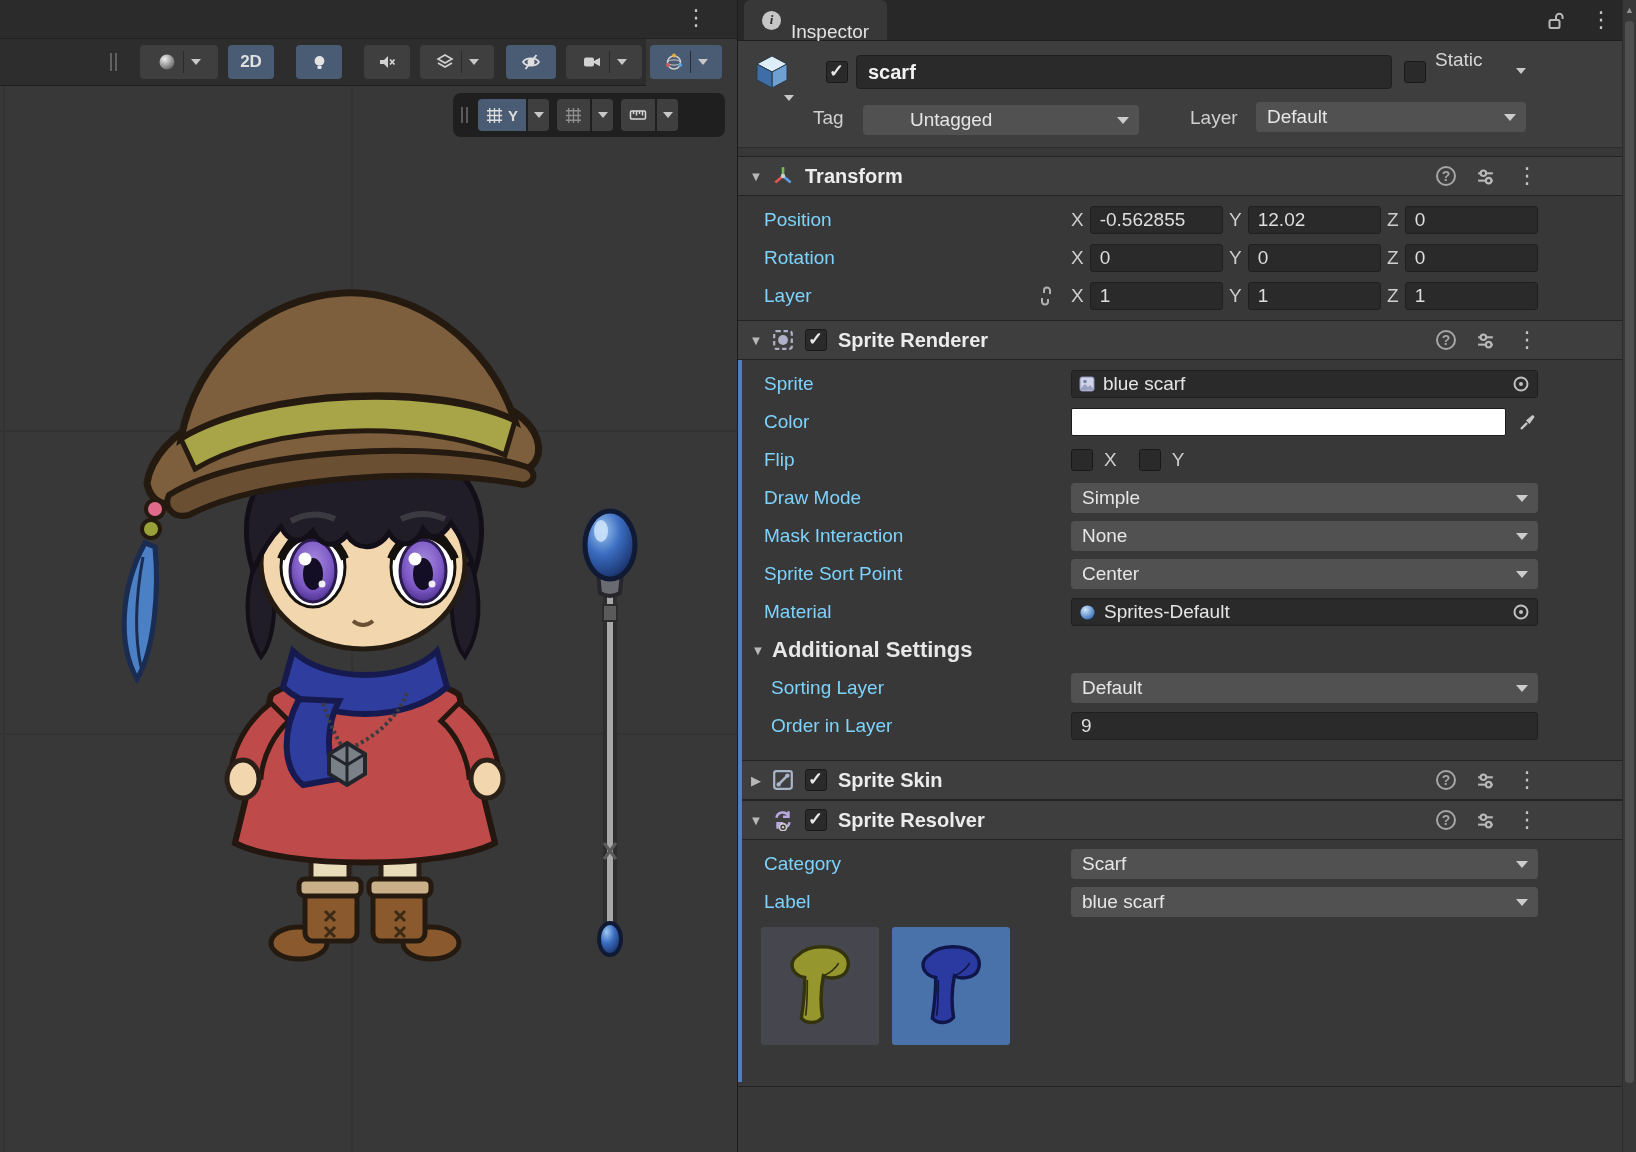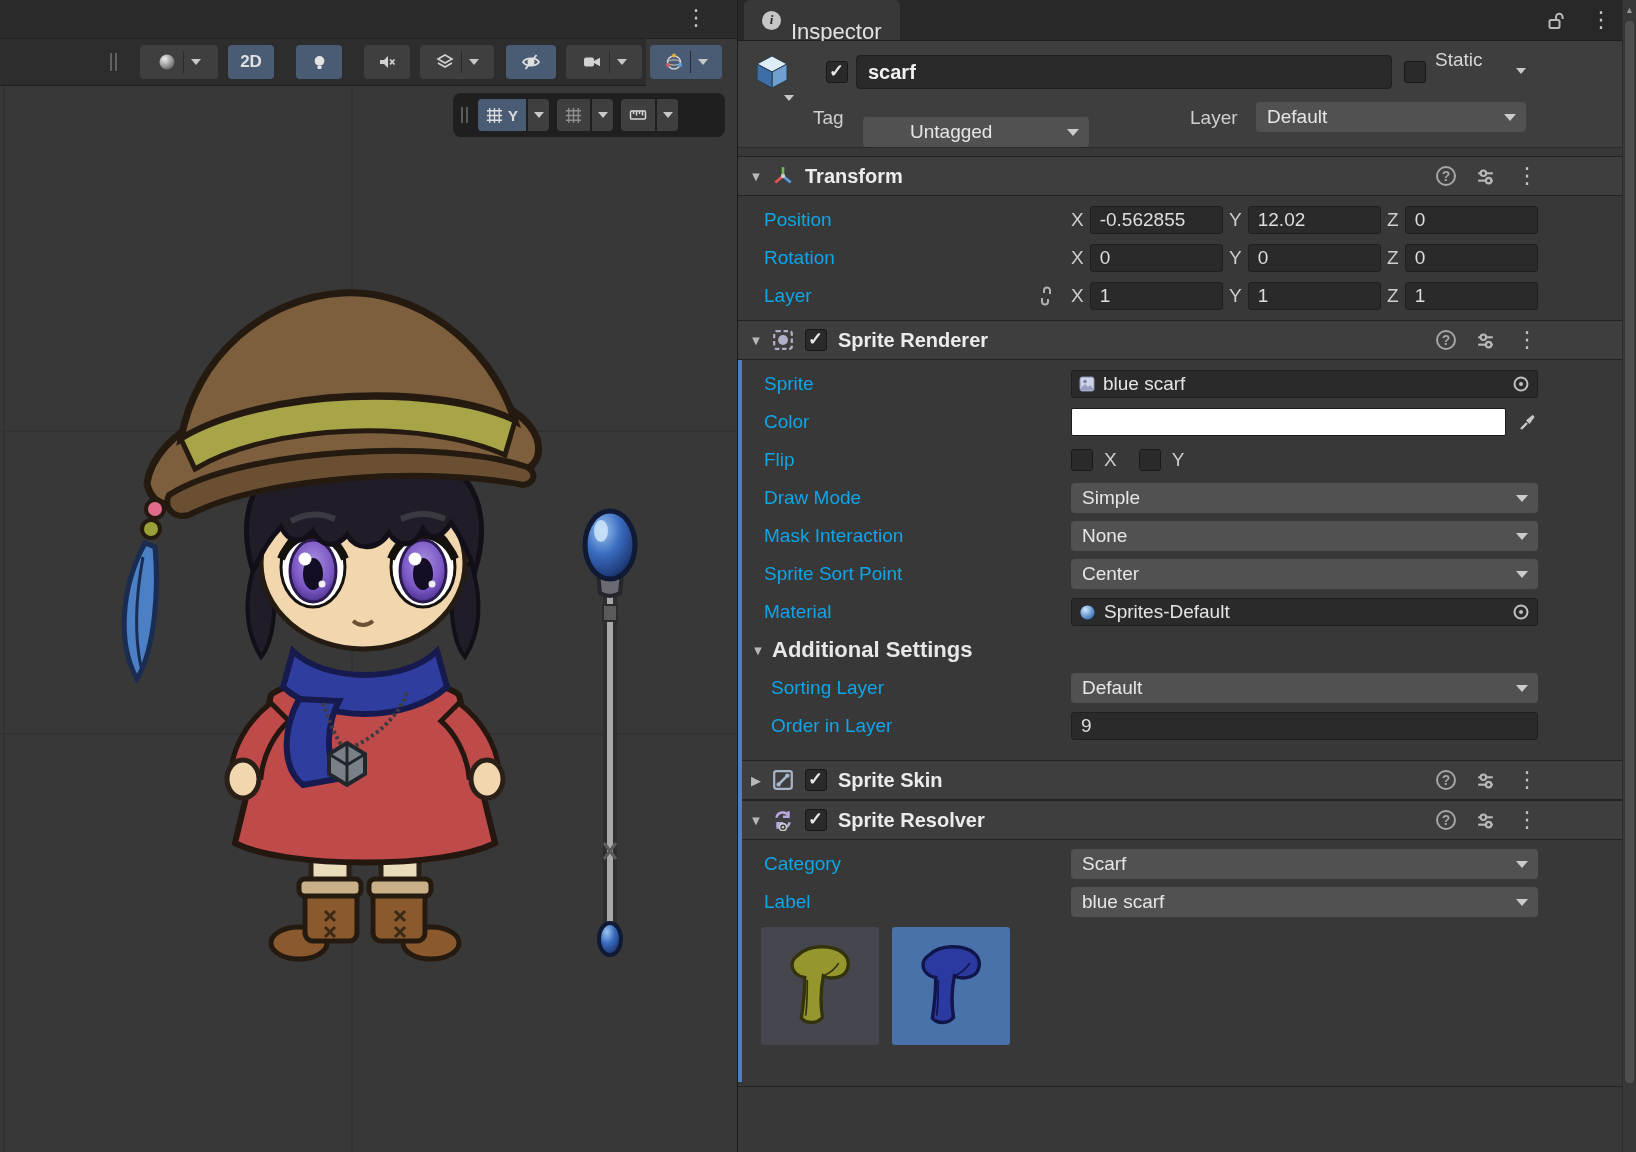--- a/index.html
+++ b/index.html
@@ -26,21 +26,21 @@
   .gt-handle i{display:block;width:2px;height:16px;background:#5a5a5a;}
   .gt-btn{height:32px;background:#3f3f3f;border-radius:4px 0 0 4px;display:flex;align-items:center;gap:5px;padding:0 8px;color:#dcdcdc;font-size:15px;font-weight:bold;}
   .gt-btn.active{background:#4a5c74;}
   .gt-dd{height:32px;width:21px;background:#3f3f3f;border-radius:0 4px 4px 0;display:flex;align-items:center;justify-content:center;margin-right:6px;}
 
   
   .insp{position:absolute;left:737px;top:0;width:899px;height:1152px;background:#383838;border-left:1px solid #1c1c1c;box-sizing:border-box;}
   .tabbar{height:40px;background:#282828;position:relative;border-bottom:1px solid #1f1f1f;}
   .tab{position:absolute;left:6px;top:0;height:40px;background:#383838;border-radius:6px 6px 0 0;display:flex;align-items:center;gap:10px;padding:0 18px;}
   .info-i{width:19px;height:19px;border-radius:50%;background:#c6c6c6;color:#2a2a2a;font-size:13px;font-weight:bold;font-style:italic;display:flex;align-items:center;justify-content:center;font-family:"Liberation Serif",serif;}
-  .tab-title{color:#e2e2e2;font-size:22px;margin-top:24px;}
+  .tab-title{color:#e2e2e2;font-size:19px;margin-top:24px;}
   .tab-right{position:absolute;right:24px;top:0;height:40px;display:flex;align-items:center;gap:24px;}
 
   .go-header{height:106px;background:#3e3e3e;border-bottom:1px solid #2c2c2c;position:relative;}
   .go-icon{position:absolute;left:14px;top:11px;}
   .go-arrow{position:absolute;left:46px;top:54px;}
   .cb{width:22px;height:22px;background:#2a2a2a;border:1px solid #191919;border-radius:3px;position:relative;box-sizing:border-box;}
   .cb.checked::after{content:"\2713";position:absolute;left:2px;top:-2px;color:#e8e8e8;font-size:18px;font-weight:bold;}
   .go-check{position:absolute;left:88px;top:20px;}
   .name-field{position:absolute;left:118px;top:14px;width:536px;height:34px;background:#2a2a2a;border:1px solid #1f1f1f;border-radius:4px;color:#f2f2f2;font-weight:bold;font-size:20px;display:flex;align-items:center;padding:0 11px;box-sizing:border-box;}
   .static-check{position:absolute;left:666px;top:20px;}
@@ -57,21 +57,21 @@
   .fold{width:20px;margin-left:8px;color:#b8b8b8;font-size:13px;text-align:center;flex:none;}
   .comp-icon{margin-left:6px;display:flex;flex:none;}
   .comp-cb{margin-left:11px;flex:none;}
   .comp-title{margin-left:11px;font-weight:bold;font-size:20px;color:#ececec;white-space:nowrap;}
   .hdr-help{position:absolute;left:698px;top:9px;width:20px;height:20px;border-radius:50%;border:2px solid #a6a6a6;color:#a6a6a6;font-size:14px;font-weight:bold;display:flex;align-items:center;justify-content:center;box-sizing:border-box;}
   .hdr-preset{position:absolute;left:737px;top:10px;display:flex;}
   .hdr-kebab{position:absolute;left:778px;top:8px;}
 
   .comp-body{padding:5px 0;background:#383838;}
   .row{height:38px;display:flex;align-items:center;position:relative;}
-  .lbl{width:333px;padding-left:26px;color:#0ea5e9;font-size:19px;box-sizing:border-box;white-space:nowrap;flex:none;}
+  .lbl{width:333px;padding-left:26px;color:#7dd3fc;font-size:19px;box-sizing:border-box;white-space:nowrap;flex:none;}
   .lbl.ind{padding-left:33px;}
   .ctl{width:467px;display:flex;align-items:center;gap:6px;}
   .ctl .dd{flex:1;}
   .ax{color:#cfcfcf;font-size:19px;flex:none;}
   .tfield{background:#2a2a2a;border:1px solid #1f1f1f;border-radius:3px;height:28px;display:flex;align-items:center;padding:0 9px;color:#dedede;font-size:19px;box-sizing:border-box;}
   .ax-f{flex:1;min-width:0;}
   .full-f{flex:1;}
   .objfield{flex:1;background:#2a2a2a;border:1px solid #1f1f1f;border-radius:3px;height:28px;display:flex;align-items:center;gap:8px;padding:0 7px;color:#e4e4e4;font-size:19px;box-sizing:border-box;}
   .picker{margin-left:auto;display:flex;}
   .colorbar{flex:1;height:26px;background:#ffffff;border-radius:2px;border:1px solid #1c1c1c;}
@@ -347,21 +347,21 @@
           </svg>
       </span>
       <span class="go-arrow tri-down"></span>
       <span class="cb checked go-check"></span>
       <div class="name-field">scarf</div>
       <span class="cb static-check"></span>
       <span class="static-lbl">Static</span>
       <span class="static-arrow tri-down"></span>
 
       <span class="inline-lbl" style="left:75px;top:66px;">Tag</span>
-      <div class="dd dd-abs" style="left:125px;top:76px;width:226px;padding-left:47px;">
+      <div class="dd dd-abs" style="left:125px;top:64px;width:276px;padding-left:47px;">
           <span>Untagged</span>
         </div>
       <span class="inline-lbl" style="left:452px;top:66px;">Layer</span>
       <div class="dd dd-abs" style="left:518px;top:61px;width:270px;">
           <span>Default</span>
         </div>
     </div>
 
     <div class="gap8"></div>
 

